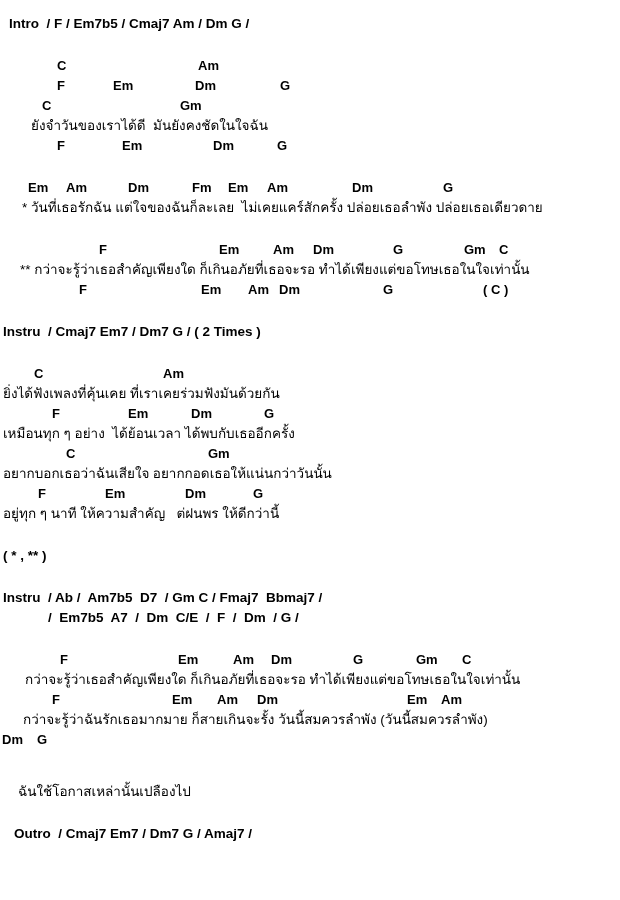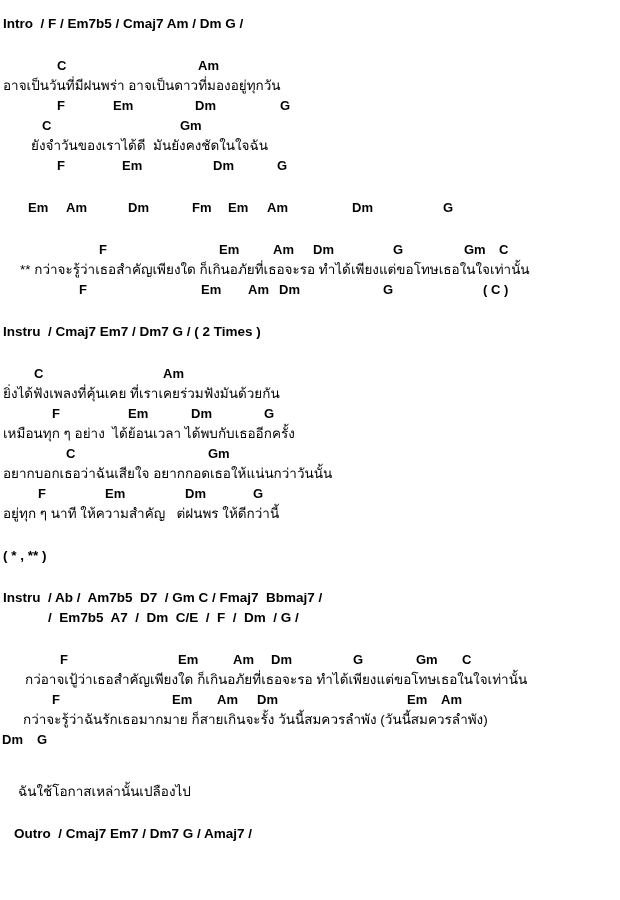--- a/index.html
+++ b/index.html
@@ -38,52 +38,52 @@
     top: 0;
     font-weight: bold;
     font-size: 13px;
     white-space: pre;
   }
 </style>
 </head>
 <body>
 
 <div class="sheet" style="background: rgb(255, 255, 255); color: rgb(0, 0, 0);">
-    <div class="line section" style="padding-left: 3px;">Intro  / F / Em7b5 / Cmaj7 Am / Dm G /</div>
+    <div class="line section" style="padding-left: 9px;">Intro  / F / Em7b5 / Cmaj7 Am / Dm G /</div>
     <div class="line blank"></div>
     <div class="line chords"><span class="chord" style="left: 57px;">C</span><span class="chord" style="left: 198px;">Am</span></div>
-    <div class="line lyric" style="padding-left: 3px;">อาจเป็นวันที่มีฝนพร่า อาจเป็นดาวที่มองอยู่ทุกวัน</div>
     <div class="line chords"><span class="chord" style="left: 57px;">F</span><span class="chord" style="left: 113px;">Em</span><span class="chord" style="left: 195px;">Dm</span><span class="chord" style="left: 280px;">G</span></div>
     <div class="line chords"><span class="chord" style="left: 42px;">C</span><span class="chord" style="left: 180px;">Gm</span></div>
     <div class="line lyric" style="padding-left: 19px; margin-left: 12px;">ยังจำวันของเราได้ดี  มันยังคงชัดในใจฉัน</div>
     <div class="line chords"><span class="chord" style="left: 57px;">F</span><span class="chord" style="left: 122px;">Em</span><span class="chord" style="left: 213px;">Dm</span><span class="chord" style="left: 277px;">G</span></div>
     <div class="line blank"></div>
     <div class="line chords"><span class="chord" style="left: 28px;">Em</span><span class="chord" style="left: 66px;">Am</span><span class="chord" style="left: 128px;">Dm</span><span class="chord" style="left: 192px;">Fm</span><span class="chord" style="left: 228px;">Em</span><span class="chord" style="left: 267px;">Am</span><span class="chord" style="left: 352px;">Dm</span><span class="chord" style="left: 443px;">G</span></div>
+    <div class="line lyric" style="padding-left: 22px;">* วันที่เธอรักฉัน แต่ใจของฉันก็ละเลย  ไม่เคยแคร์สักครั้ง ปล่อยเธอลำพัง ปล่อยเธอเดียวดาย</div>
     <div class="line blank"></div>
     <div class="line chords"><span class="chord" style="left: 99px;">F</span><span class="chord" style="left: 219px;">Em</span><span class="chord" style="left: 273px;">Am</span><span class="chord" style="left: 313px;">Dm</span><span class="chord" style="left: 393px;">G</span><span class="chord" style="left: 464px;">Gm</span><span class="chord" style="left: 499px;">C</span></div>
     <div class="line lyric" style="padding-left: 20px;">** กว่าจะรู้ว่าเธอสำคัญเพียงใด ก็เกินอภัยที่เธอจะรอ ทำได้เพียงแต่ขอโทษเธอในใจเท่านั้น</div>
     <div class="line chords"><span class="chord" style="left: 79px;">F</span><span class="chord" style="left: 201px;">Em</span><span class="chord" style="left: 248px;">Am</span><span class="chord" style="left: 279px;">Dm</span><span class="chord" style="left: 383px;">G</span><span class="chord" style="left: 483px;">( C )</span></div>
     <div class="line blank"></div>
     <div class="line section" style="padding-left: 3px;">Instru  / Cmaj7 Em7 / Dm7 G / ( 2 Times )</div>
     <div class="line blank"></div>
     <div class="line chords"><span class="chord" style="left: 34px;">C</span><span class="chord" style="left: 163px;">Am</span></div>
     <div class="line lyric" style="padding-left: 3px;">ยิ่งได้ฟังเพลงที่คุ้นเคย ที่เราเคยร่วมฟังมันด้วยกัน</div>
     <div class="line chords"><span class="chord" style="left: 52px;">F</span><span class="chord" style="left: 128px;">Em</span><span class="chord" style="left: 191px;">Dm</span><span class="chord" style="left: 264px;">G</span></div>
     <div class="line lyric" style="padding-left: 3px;">เหมือนทุก ๆ อย่าง  ได้ย้อนเวลา ได้พบกับเธออีกครั้ง</div>
     <div class="line chords"><span class="chord" style="left: 66px;">C</span><span class="chord" style="left: 208px;">Gm</span></div>
-    <div class="line lyric" style="padding-left: 3px;">อยากบอกเธอว่าฉันเสียใจ อยากกอดเธอให้แน่นกว่าวันนั้น</div>
+    <div class="line lyric" style="padding-left: 3px; font-family: Liberation Serif, serif;">อยากบอกเธอว่าฉันเสียใจ อยากกอดเธอให้แน่นกว่าวันนั้น</div>
     <div class="line chords"><span class="chord" style="left: 38px;">F</span><span class="chord" style="left: 105px;">Em</span><span class="chord" style="left: 185px;">Dm</span><span class="chord" style="left: 253px;">G</span></div>
     <div class="line lyric" style="padding-left: 3px;">อยู่ทุก ๆ นาที ให้ความสำคัญ   ต่ฝนพร ให้ดีกว่านี้</div>
     <div class="line blank"></div>
     <div class="line section" style="padding-left: 3px;">( * , ** )</div>
     <div class="line blank"></div>
     <div class="line section" style="padding-left: 3px;">Instru  / Ab /  Am7b5  D7  / Gm C / Fmaj7  Bbmaj7 /</div>
     <div class="line section" style="padding-left: 48px;">/  Em7b5  A7  /  Dm  C/E  /  F  /  Dm  / G /</div>
     <div class="line blank"></div>
     <div class="line chords"><span class="chord" style="left: 60px;">F</span><span class="chord" style="left: 178px;">Em</span><span class="chord" style="left: 233px;">Am</span><span class="chord" style="left: 271px;">Dm</span><span class="chord" style="left: 353px;">G</span><span class="chord" style="left: 416px;">Gm</span><span class="chord" style="left: 462px;">C</span></div>
-    <div class="line lyric" style="padding-left: 25px;">กว่อาจเปู้ว่าเธอสำคัญเพียงใด ก็เกินอภัยที่เธอจะรอ ทำได้เพียงแต่ขอโทษเธอในใจเท่านั้น</div>
+    <div class="line lyric" style="padding-left: 25px;">กว่าจะรู้ว่าเธอสำคัญเพียงใด ก็เกินอภัยที่เธอจะรอ ทำได้เพียงแต่ขอโทษเธอในใจเท่านั้น</div>
     <div class="line chords"><span class="chord" style="left: 52px;">F</span><span class="chord" style="left: 172px;">Em</span><span class="chord" style="left: 217px;">Am</span><span class="chord" style="left: 257px;">Dm</span><span class="chord" style="left: 407px;">Em</span><span class="chord" style="left: 441px;">Am</span></div>
     <div class="line lyric" style="padding-left: 23px;">กว่าจะรู้ว่าฉันรักเธอมากมาย ก็สายเกินจะรั้ง วันนี้สมควรลำพัง (วันนี้สมควรลำพัง)</div>
     <div class="line chords"><span class="chord" style="left: 2px;">Dm</span><span class="chord" style="left: 37px;">G</span></div>
     <div class="line lyric" style="padding-left: 18px; margin-top: 32px;">ฉันใช้โอกาสเหล่านั้นเปลืองไป</div>
     <div class="line blank"></div>
     <div class="line section" style="padding-left: 14px;">Outro  / Cmaj7 Em7 / Dm7 G / Amaj7 /</div>
   </div>
 
 </body></html>

